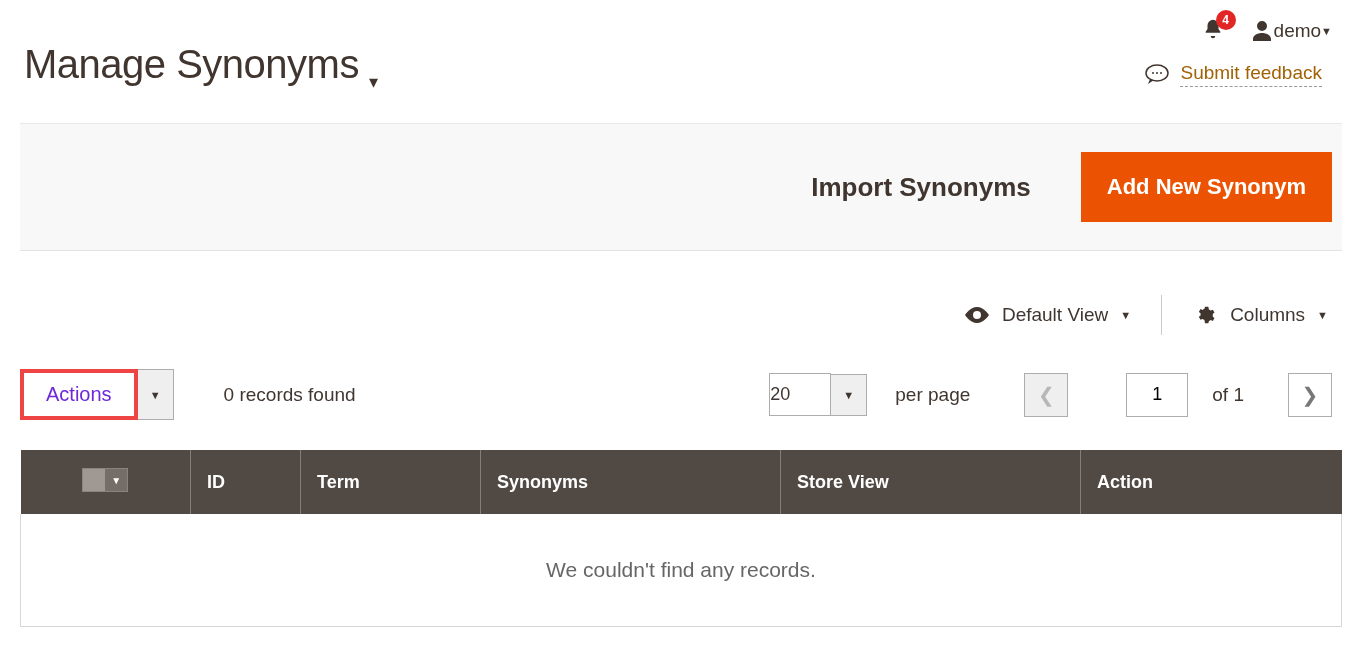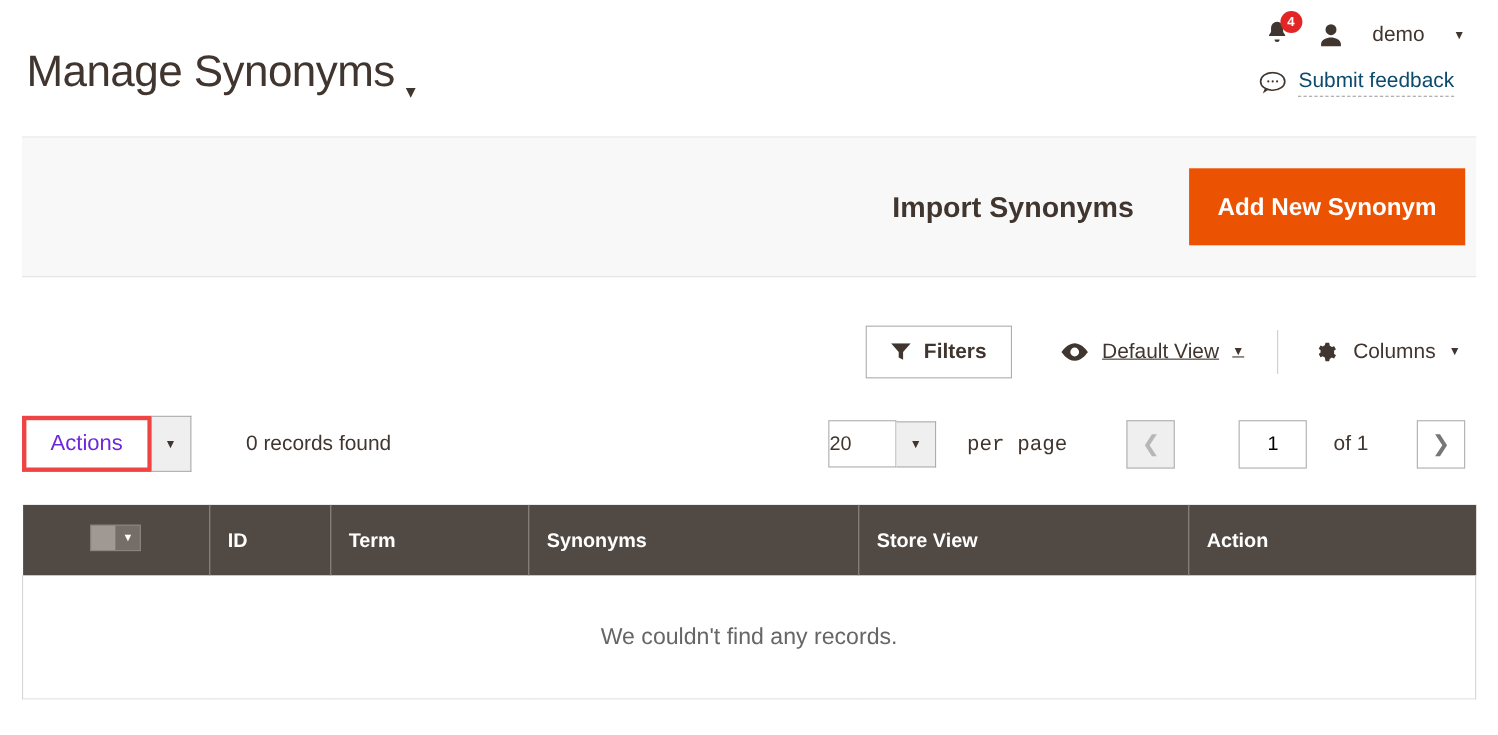--- a/index.html
+++ b/index.html
@@ -39,27 +39,27 @@
   .user-area { display:flex; align-items:center; gap:26px;}
   .notif { position: relative; cursor:pointer;}
   .notif svg{ width:22px; height:22px; fill:#41362f;}
   .notif-badge{
     position:absolute; top:-8px; right:-12px;
     background:#e22626; color:#fff;
     border-radius:50%; width:20px; height:20px;
     font-size:12px; font-weight:600;
     display:flex; align-items:center; justify-content:center;
   }
-  .user-menu{ display:flex; align-items:center; gap:26px; cursor:pointer; color:#41362f;}
+  .user-menu{ display:flex; align-items:center; gap:0; cursor:pointer; color:#41362f;}
   .user-menu svg{ width:24px; height:24px; fill:#41362f;}
   .user-name{ font-size:19px;}
   .caret-small{ font-size:11px; color:#41362f;}
   .feedback { display:flex; align-items:center; gap:10px; cursor:pointer; padding-right:10px;}
   .feedback-text{
-    font-size:19px; color:#0c4a6e;
+    font-size:19px; color:#a16207;
     border-bottom:1px dashed #999;
     padding-bottom:2px;
   }
   .feedback svg{ width:26px; height:22px; stroke:#41362f; fill:none; stroke-width:1.5;}
   .page-actions {
     margin: 36px 20px 0 20px;
     background:#f8f8f8;
     border-top:1px solid #e8e8e8;
     border-bottom:1px solid #e3e3e3;
     padding: 28px 10px;
@@ -96,21 +96,21 @@
   }
   .filters-btn svg{ width:18px;height:16px; fill:#41362f;}
   .tool-sep { width:1px; height:40px; background:#ccc; margin:0 14px;}
   .tool-item{
     display:flex; align-items:center; gap:12px;
     font-size:19px; color:#41362f; font-weight:400;
     cursor:pointer;
     padding: 8px 4px;
   }
   .tool-item svg{ width:26px; height:20px; fill:#41362f;}
-  .tool-item.default-view { margin-left: 28px; text-decoration: underline;}
+  .tool-item.default-view { margin-left: 28px;}
   .control-row{
     margin: 34px 30px 0 20px;
     display:flex;
     align-items:center;
   }
   .actions-select{
     display:flex; cursor:pointer;
   }
   .actions-main{
     border:4px solid #ef4444; background:#fff;
@@ -135,21 +135,21 @@
     border:1px solid #adadad; background:#fff;
     width:62px; padding:10px 0; text-align:left;
     font-size:18px; color:#41362f;
   }
   .perpage-toggle{
     border:1px solid #adadad; border-left:none;
     background:#efefef; width:36px; height:42px;
     display:flex; align-items:center; justify-content:center;
     cursor:pointer;
   }
-  .perpage-label{ font-size:19px; color:#41362f; margin-left:14px; margin-right:40px;font-family:Liberation Mono, monospace;}
+  .perpage-label{ font-size:19px; color:#41362f; margin-left:14px; margin-right:40px;}
   .pg-btn{
     width:44px; height:44px;
     border:1px solid #adadad;
     display:flex; align-items:center; justify-content:center;
     cursor:pointer;
     font-size:20px;
   }
   .pg-btn.disabled{ background:#efefef; color:#b7b7b7;}
   .pg-btn.enabled{ background:#fff; color:#777;}
   .page-input{
@@ -225,26 +225,20 @@
     </div>
   </div>
 </div>
 
 <div class="page-actions">
   <button class="btn btn-secondary-text">Import Synonyms</button>
   <button class="btn btn-primary">Add New Synonym</button>
 </div>
 
 <div class="toolbar">
-  <button class="filters-btn">
-    <svg viewBox="0 0 18 16">
-        <path d="M0 0h18l-7 8v7l-4-2v-5z"></path>
-      </svg>
-    <span>Filters</span>
-  </button>
   <div class="tool-item default-view">
     <svg viewBox="0 0 26 16">
         <path d="M13 0C6 0 1 8 1 8s5 8 12 8 12-8 12-8S20 0 13 0zm0 12a4 4 0 1 1 4-4 4 4 0 0 1-4 4z"></path>
       </svg>
     <span>Default View</span>
     <span class="caret-small">▼</span>
   </div>
   <div class="tool-sep"></div>
   <div class="tool-item">
     <svg viewBox="0 0 24 24">

